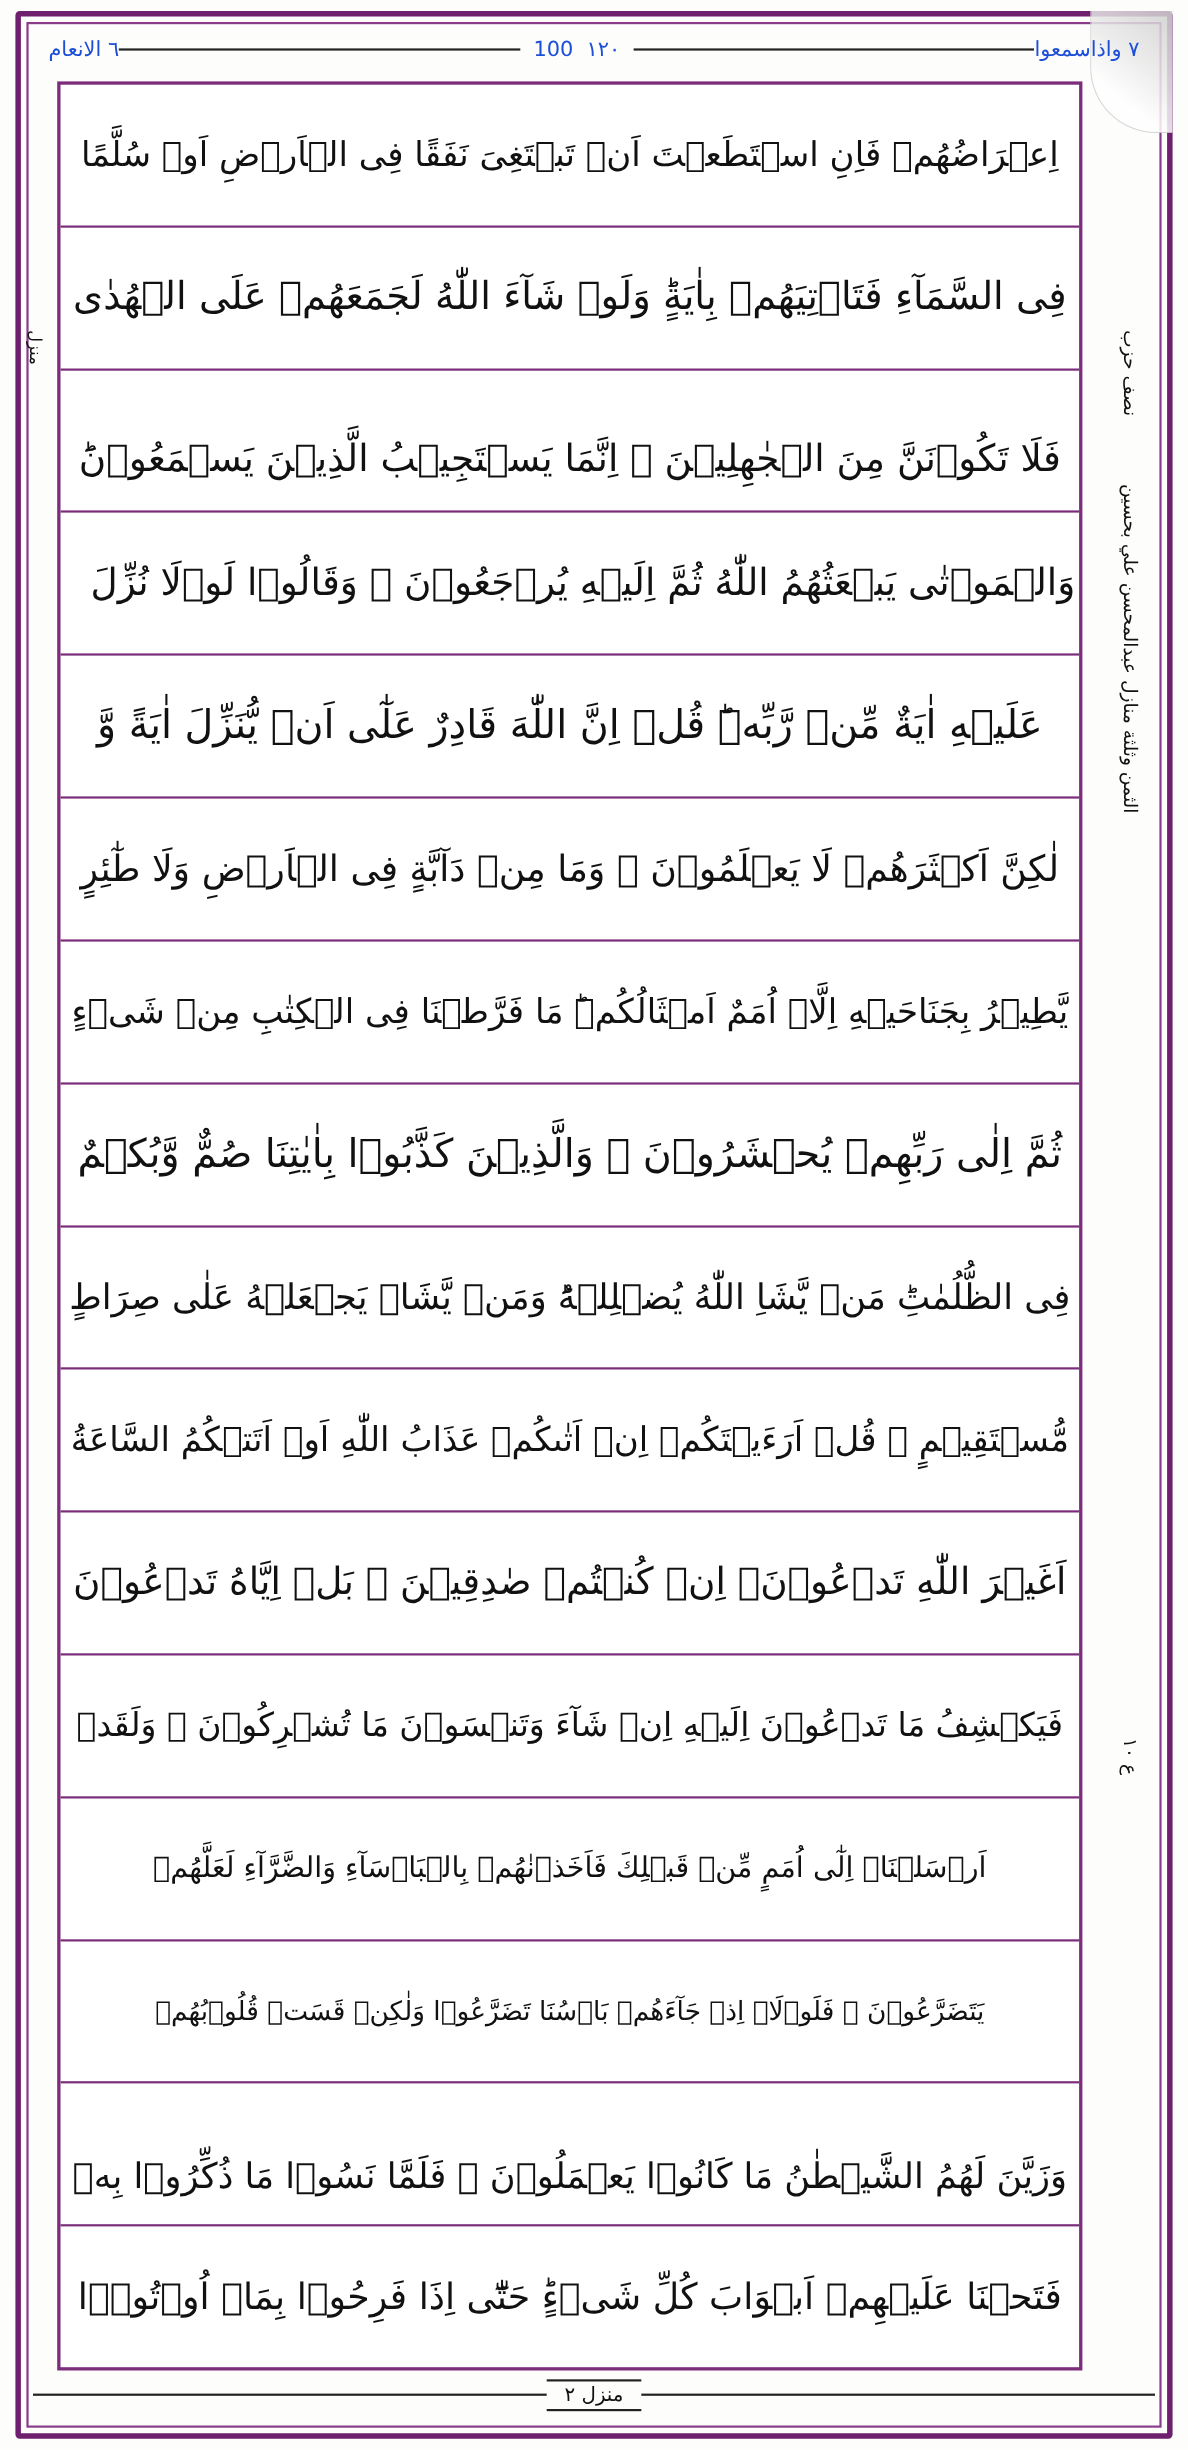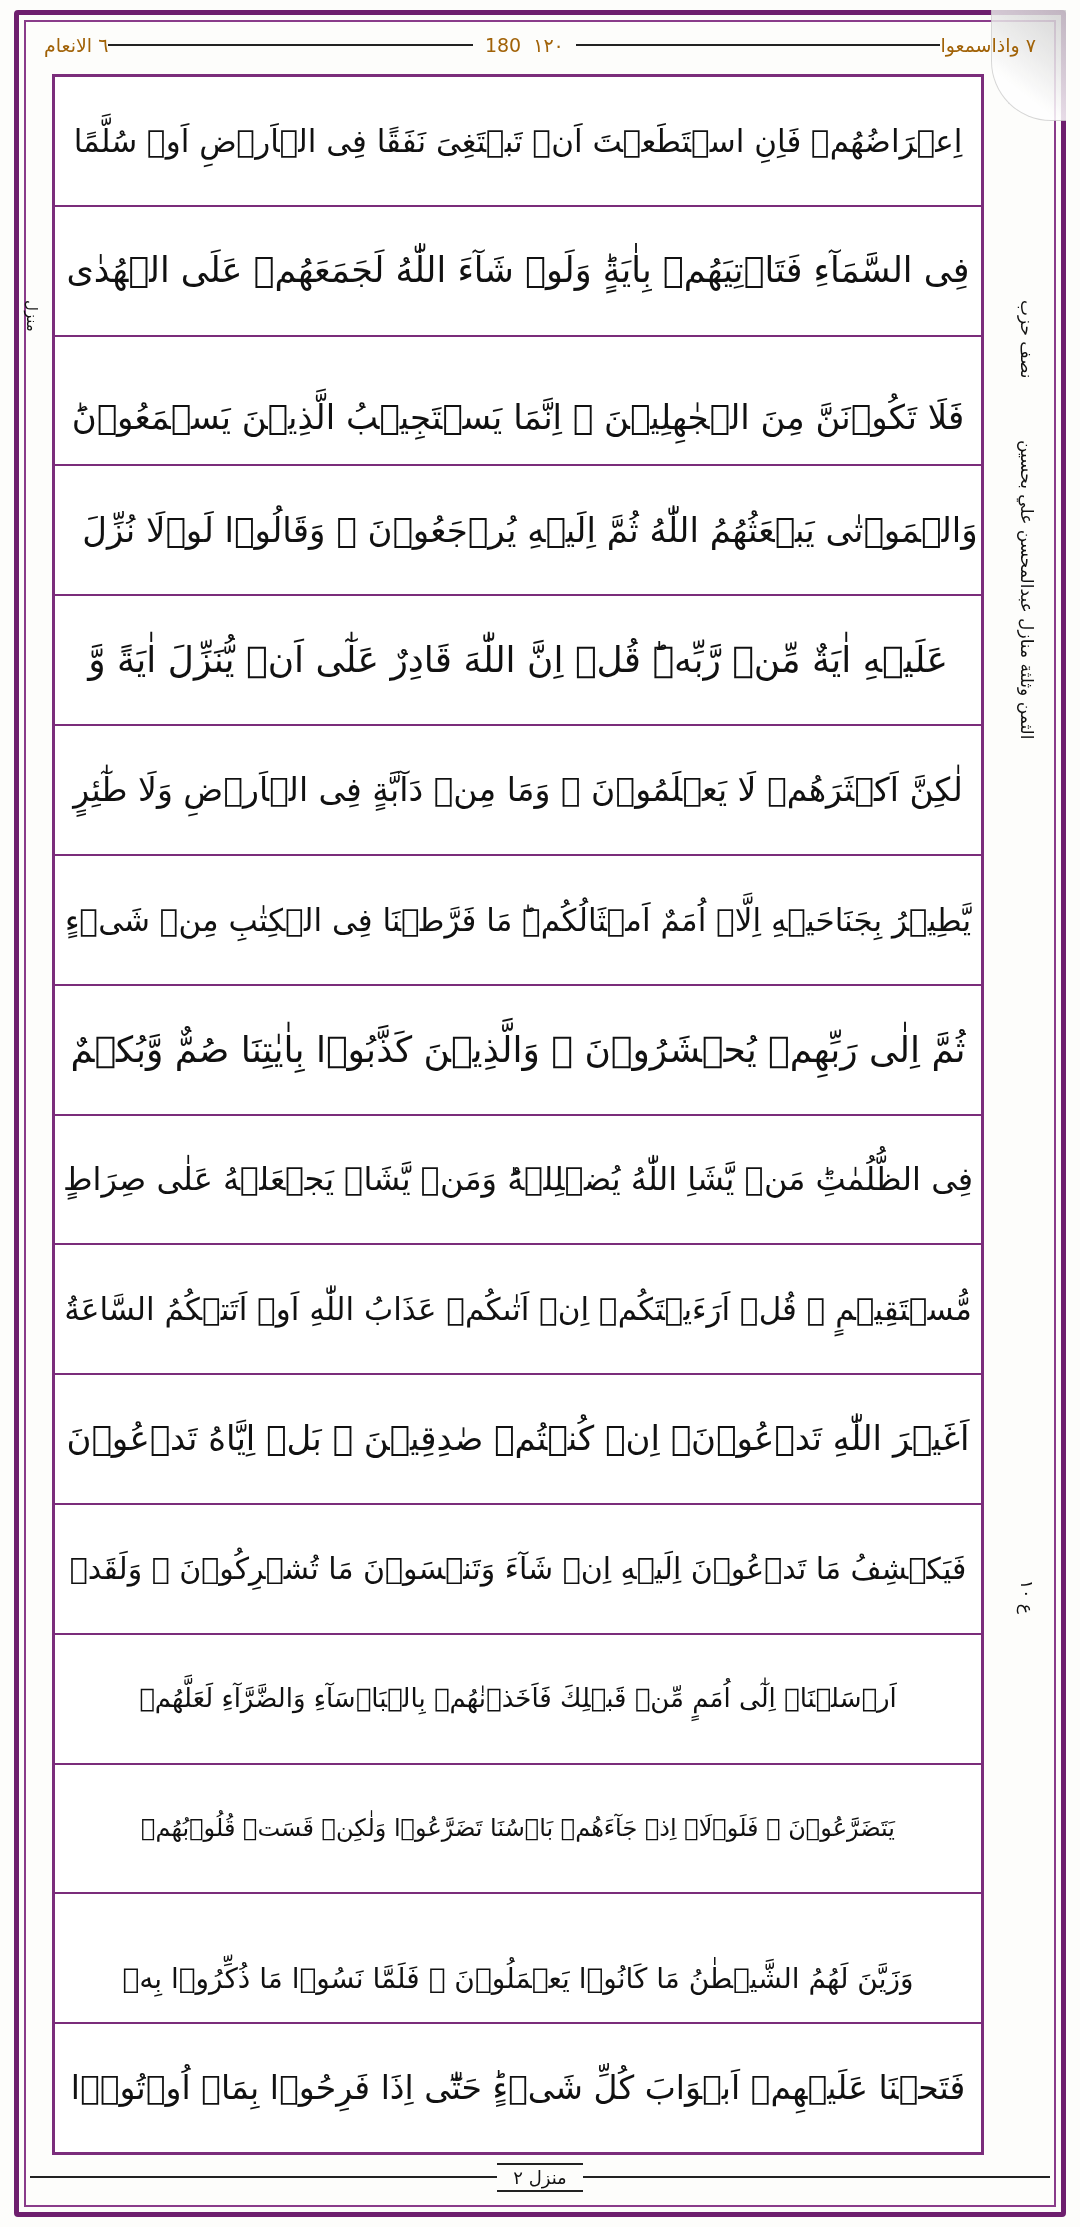--- a/index.html
+++ b/index.html
@@ -47,21 +47,21 @@
     display: flex;
     align-items: center;
     justify-content: space-between;
     padding: 0 14px;
     box-sizing: border-box;
     direction: rtl;
   }
   .header .hdr-item {
     font-family: "DejaVu Sans", sans-serif;
     font-size: 19px;
-    color: #a16207;
+    color: #1d4ed8;
     white-space: nowrap;
     letter-spacing: 0;
   }
   .header .hdr-center {
     flex: 1;
     text-align: center;
     position: relative;
     display: flex;
     align-items: center;
     justify-content: center;
@@ -189,21 +189,21 @@
 <div class="page">
 
   <div class="frame-outer"></div>
   <div class="frame-mid"></div>
   <div class="corner-fold"></div>
 
   <div class="header">
     <div class="hdr-item">٧ واذاسمعوا</div>
     <div class="hdr-center">
       <span class="hdr-item">١٢٠</span>
-      <span class="hdr-item">180</span>
+      <span class="hdr-item">100</span>
     </div>
     <div class="hdr-item">٦ الانعام</div>
   </div>
 
   <div class="text-frame">
     <div class="aya-line">
         <span class="aya-text" style="font-size: 31px;">اِعۡرَاضُهُمۡ فَاِنِ اسۡتَطَعۡتَ اَنۡ تَبۡتَغِىَ نَفَقًا فِى الۡاَرۡضِ اَوۡ سُلَّمًا</span>
       </div>
     <div class="aya-line">
         <span class="aya-text" style="font-size: 35px;">فِى السَّمَآءِ فَتَاۡتِيَهُمۡ بِاٰيَةٍ‌ؕ وَلَوۡ شَآءَ اللّٰهُ لَجَمَعَهُمۡ عَلَى الۡهُدٰى</span>
@@ -238,21 +238,21 @@
     <div class="aya-line">
         <span class="aya-text" style="font-size: 30px;">فَيَكۡشِفُ مَا تَدۡعُوۡنَ اِلَيۡهِ اِنۡ شَآءَ وَتَنۡسَوۡنَ مَا تُشۡرِكُوۡنَ ۞ وَلَقَدۡ</span>
       </div>
     <div class="aya-line">
         <span class="aya-text" style="font-size: 26px;">اَرۡسَلۡنَاۤ اِلٰٓى اُمَمٍ مِّنۡ قَبۡلِكَ فَاَخَذۡنٰهُمۡ بِالۡبَاۡسَآءِ وَالضَّرَّآءِ لَعَلَّهُمۡ</span>
       </div>
     <div class="aya-line">
         <span class="aya-text" style="font-size: 24px; text-align: center;">يَتَضَرَّعُوۡنَ ۞ فَلَوۡلَاۤ اِذۡ جَآءَهُمۡ بَاۡسُنَا تَضَرَّعُوۡا وَلٰكِنۡ قَسَتۡ قُلُوۡبُهُمۡ</span>
       </div>
     <div class="aya-line">
-        <span class="aya-text" style="font-size: 28px; margin-top: 41px;">وَزَيَّنَ لَهُمُ الشَّيۡطٰنُ مَا كَانُوۡا يَعۡمَلُوۡنَ ۞ فَلَمَّا نَسُوۡا مَا ذُكِّرُوۡا بِهٖ</span>
+        <span class="aya-text" style="font-size: 32px; margin-top: 41px;">وَزَيَّنَ لَهُمُ الشَّيۡطٰنُ مَا كَانُوۡا يَعۡمَلُوۡنَ ۞ فَلَمَّا نَسُوۡا مَا ذُكِّرُوۡا بِهٖ</span>
       </div>
     <div class="aya-line">
         <span class="aya-text" style="font-size: 33px;">فَتَحۡنَا عَلَيۡهِمۡ اَبۡوَابَ كُلِّ شَىۡءٍ‌ؕ حَتّٰٓى اِذَا فَرِحُوۡا بِمَاۤ اُوۡتُوۡۤا</span>
       </div>
   </div>
 
   <div class="side-note note-a">
     <span class="vtext">نصف حزب</span>
   </div>
 

